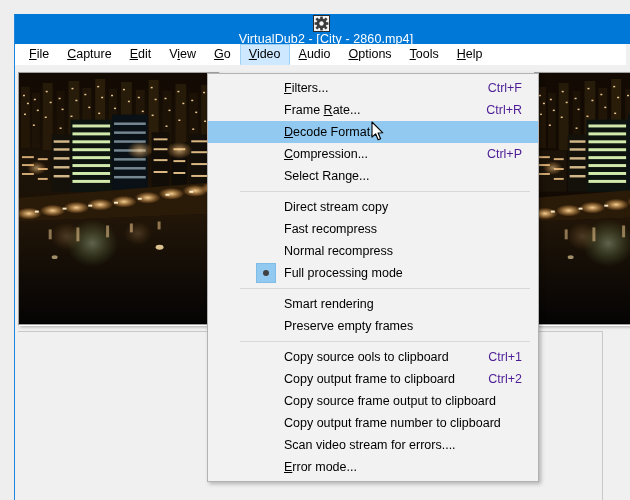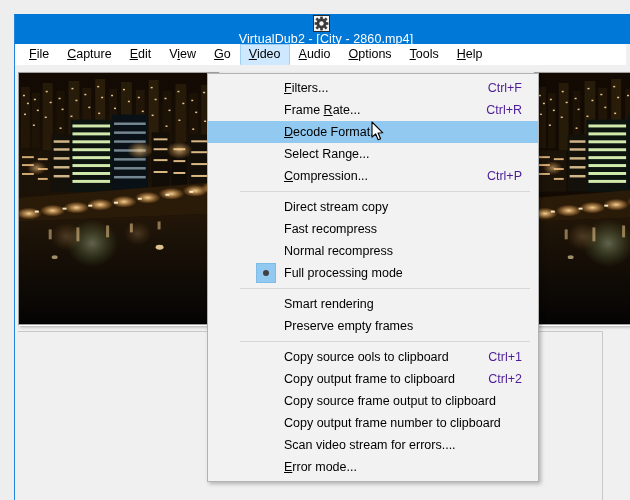--- a/index.html
+++ b/index.html
@@ -644,27 +644,27 @@
             <div class="mi-label">Frame <span class="mn">R</span>ate...</div>
             <div class="mi-accel">Ctrl+R</div>
           </div>
           <div class="mi selected">
             <div class="mi-gutter"></div>
             <div class="mi-label"><span class="mn">D</span>ecode Format...</div>
             <div class="mi-accel"></div>
           </div>
           <div class="mi">
             <div class="mi-gutter"></div>
-            <div class="mi-label">Select Range...</div>
-            <div class="mi-accel"></div>
-          </div>
-          <div class="mi">
-            <div class="mi-gutter"></div>
             <div class="mi-label"><span class="mn">C</span>ompression...</div>
             <div class="mi-accel">Ctrl+P</div>
+          </div>
+          <div class="mi">
+            <div class="mi-gutter"></div>
+            <div class="mi-label">Select Range...</div>
+            <div class="mi-accel"></div>
           </div>
           <div class="sep"></div>
           <div class="mi">
             <div class="mi-gutter"></div>
             <div class="mi-label">Direct stream copy</div>
             <div class="mi-accel"></div>
           </div>
           <div class="mi">
             <div class="mi-gutter"></div>
             <div class="mi-label">Fast recompress</div>

